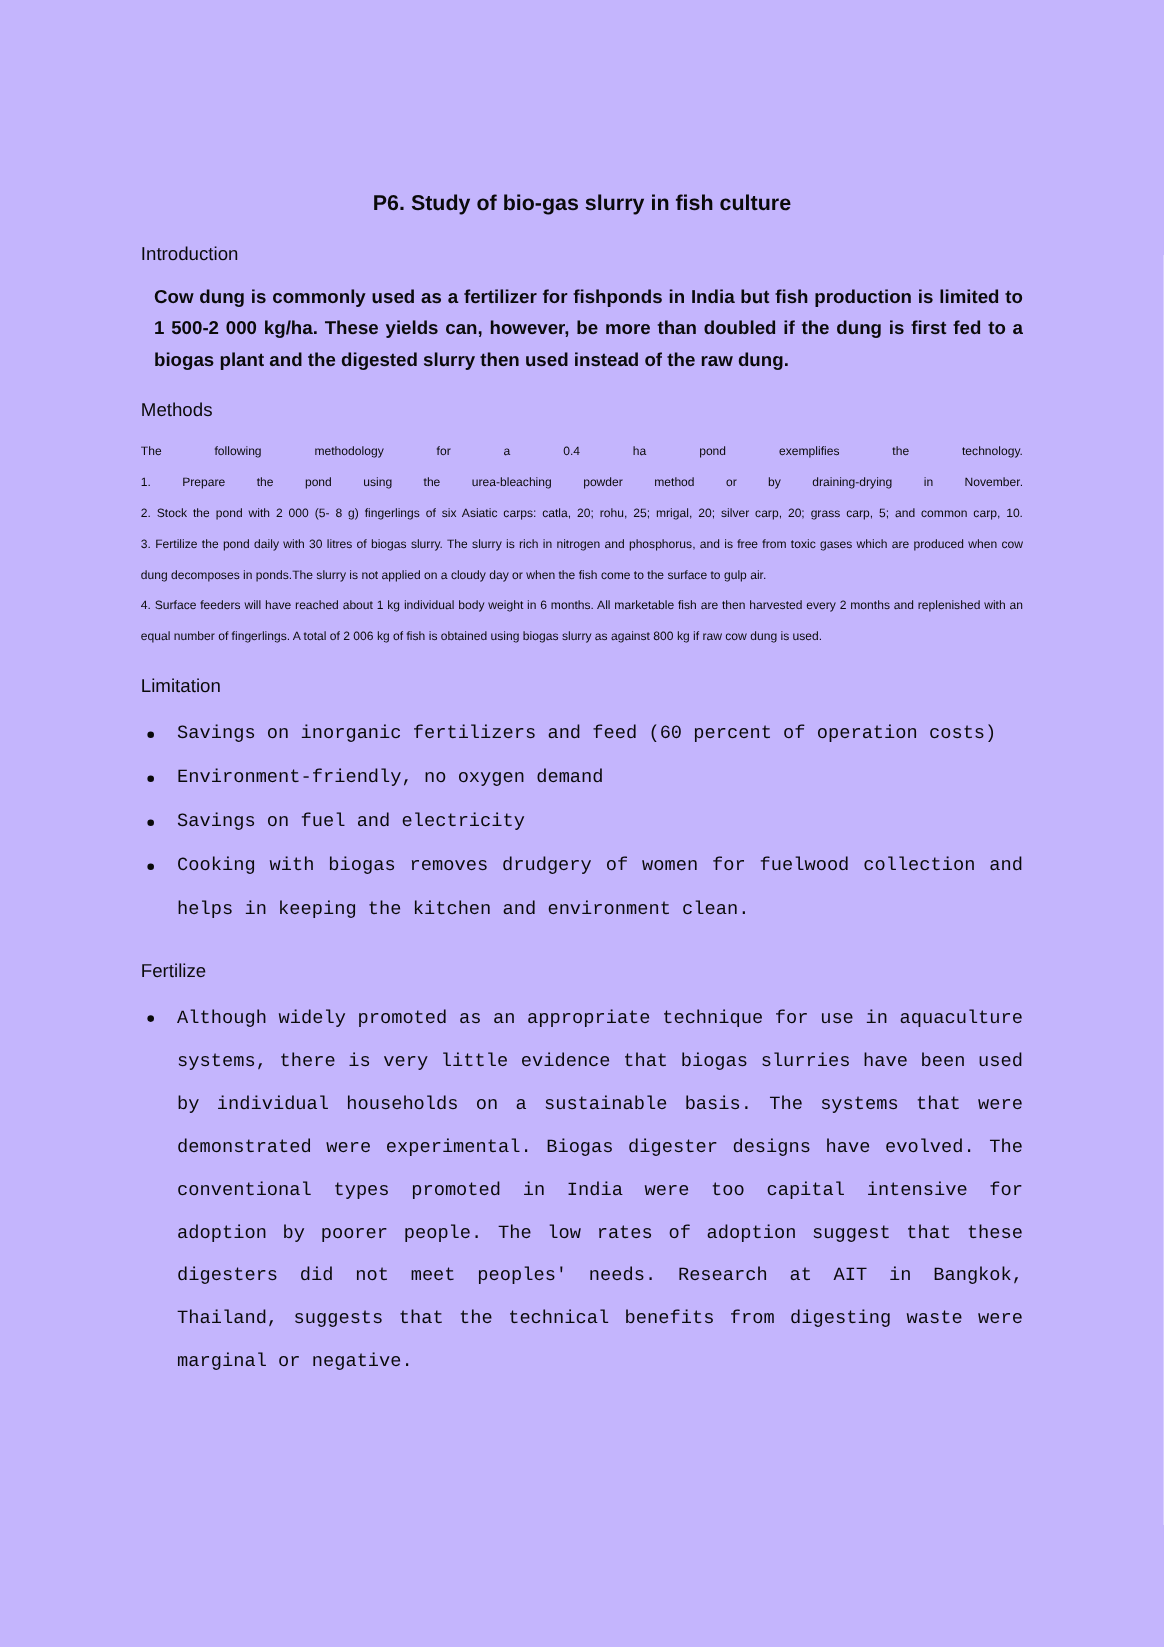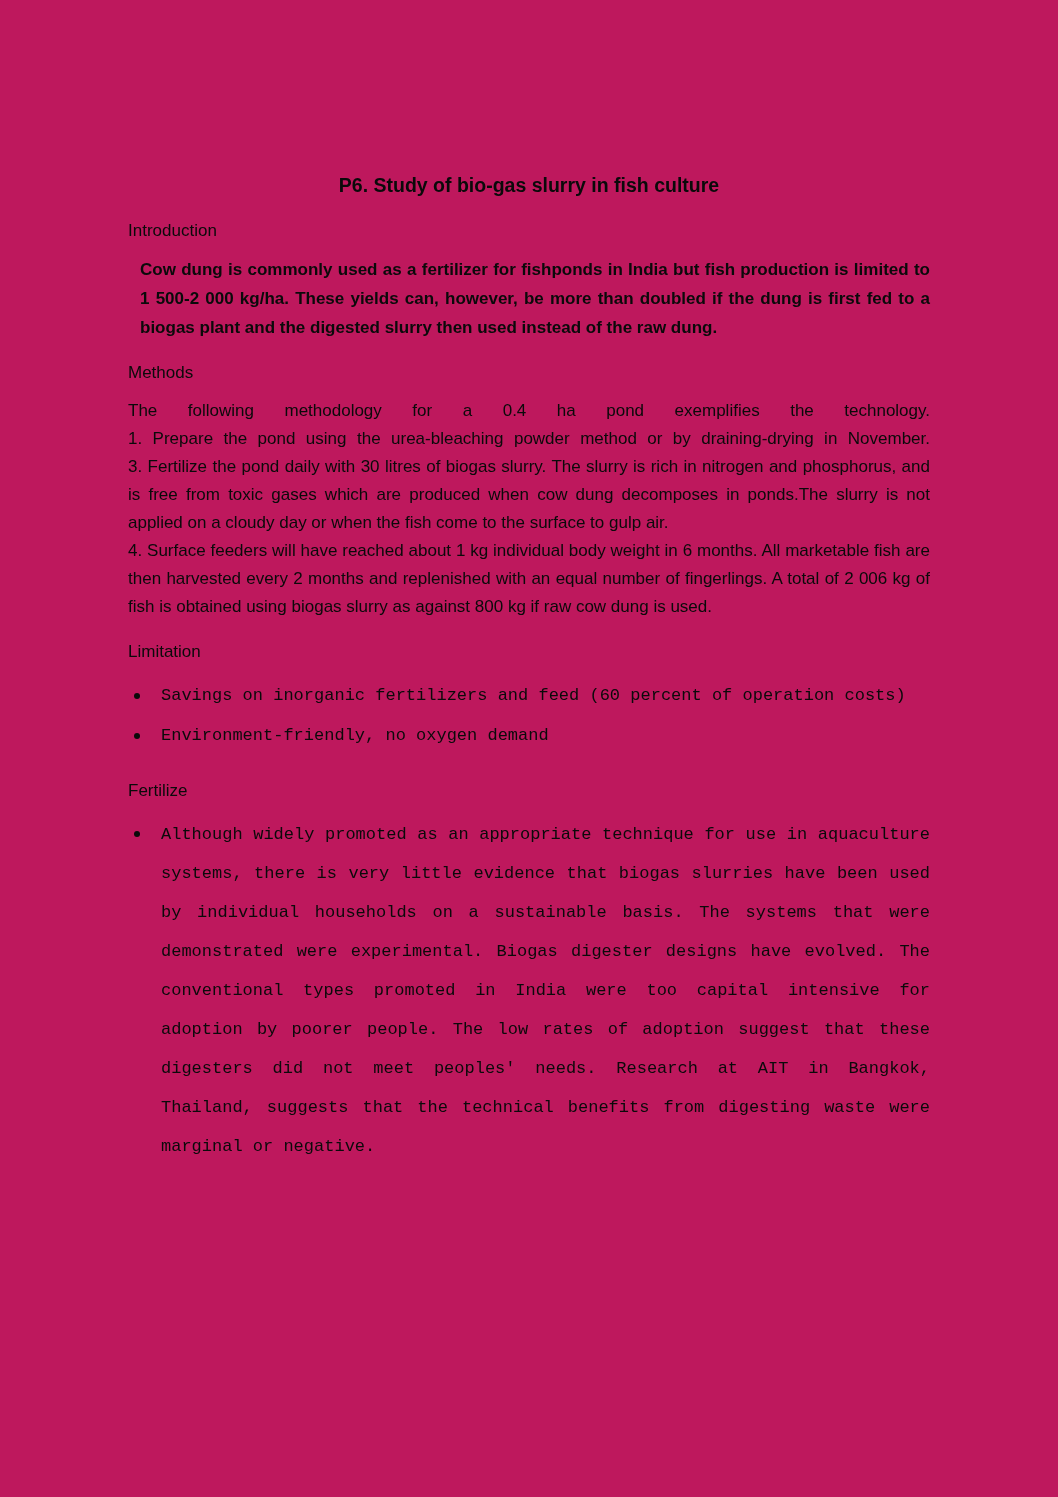--- a/index.html
+++ b/index.html
@@ -4,21 +4,21 @@
 <style>
   html, body {
     margin: 0;
     padding: 0;
     background: #ffffff;
   }
   .page {
     position: relative;
     width: 1058px;
     height: 1497px;
-    background: #be185d;
+    background: #c4b5fd;
     color: #0a0a0a;
     font-family: "Liberation Sans", sans-serif;
     box-sizing: border-box;
     padding: 172px 128px 0 128px;
     overflow: hidden;
   }
   .doc-title {
     font-size: 19.5px;
     font-weight: 700;
     line-height: 26px;
@@ -32,21 +32,21 @@
     margin: 0 0 13px 0;
   }
   .intro-body {
     font-size: 17px;
     font-weight: 700;
     line-height: 29px;
     text-align: justify;
     margin: 0 0 19px 12px;
   }
   .methods-body {
-    font-size: 17px;
+    font-size: 11px;
     font-weight: 400;
     line-height: 28px;
     margin: 0 0 19px 0;
   }
   .mline {
     text-align: justify;
   }
   .mline.stretch {
     text-align: justify;
     text-align-last: justify;
@@ -90,35 +90,38 @@
   <p class="intro-body">Cow dung is commonly used as a fertilizer for fishponds in India but fish production is limited to 1 500-2 000 kg/ha. These yields can, however, be more than doubled if the dung is first fed to a biogas plant and the digested slurry then used instead of the raw dung.</p>
 
   <h2 class="sec-heading">Methods</h2>
 
   <div class="methods-body">
 
       <div class="mline stretch">The following methodology for a 0.4 ha pond exemplifies the technology.</div>
 
       <div class="mline stretch">1. Prepare the pond using the urea-bleaching powder method or by draining-drying in November.</div>
 
+      <div class="mline stretch">2. Stock the pond with 2 000 (5- 8 g) fingerlings of six Asiatic carps: catla, 20; rohu, 25; mrigal, 20; silver carp, 20; grass carp, 5; and common carp, 10.</div>
 
       <div class="mline">3. Fertilize the pond daily with 30 litres of biogas slurry. The slurry is rich in nitrogen and phosphorus, and is free from toxic gases which are produced when cow dung decomposes in ponds.The slurry is not applied on a cloudy day or when the fish come to the surface to gulp air.</div>
 
       <div class="mline">4. Surface feeders will have reached about 1 kg individual body weight in 6 months. All marketable fish are then harvested every 2 months and replenished with an equal number of fingerlings. A total of 2 006 kg of fish is obtained using biogas slurry as against 800 kg if raw cow dung is used.</div>
     </div>
 
   <h2 class="sec-heading">Limitation</h2>
 
   <ul class="blist adv">
 
       <li>Savings on inorganic fertilizers and feed (60 percent of operation costs)</li>
 
       <li>Environment-friendly, no oxygen demand</li>
 
+      <li>Savings on fuel and electricity</li>
 
+      <li>Cooking with biogas removes drudgery of women for fuelwood collection and helps in keeping the kitchen and environment clean.</li>
     </ul>
 
   <h2 class="sec-heading">Fertilize</h2>
 
   <ul class="blist lim">
 
       <li>Although widely promoted as an appropriate technique for use in aquaculture systems, there is very little evidence that biogas slurries have been used by individual households on a sustainable basis. The systems that were demonstrated were experimental. Biogas digester designs have evolved. The conventional types promoted in India were too capital intensive for adoption by poorer people. The low rates of adoption suggest that these digesters did not meet peoples' needs. Research at AIT in Bangkok, Thailand, suggests that the technical benefits from digesting waste were marginal or negative.</li>
     </ul>
 
 </div>

